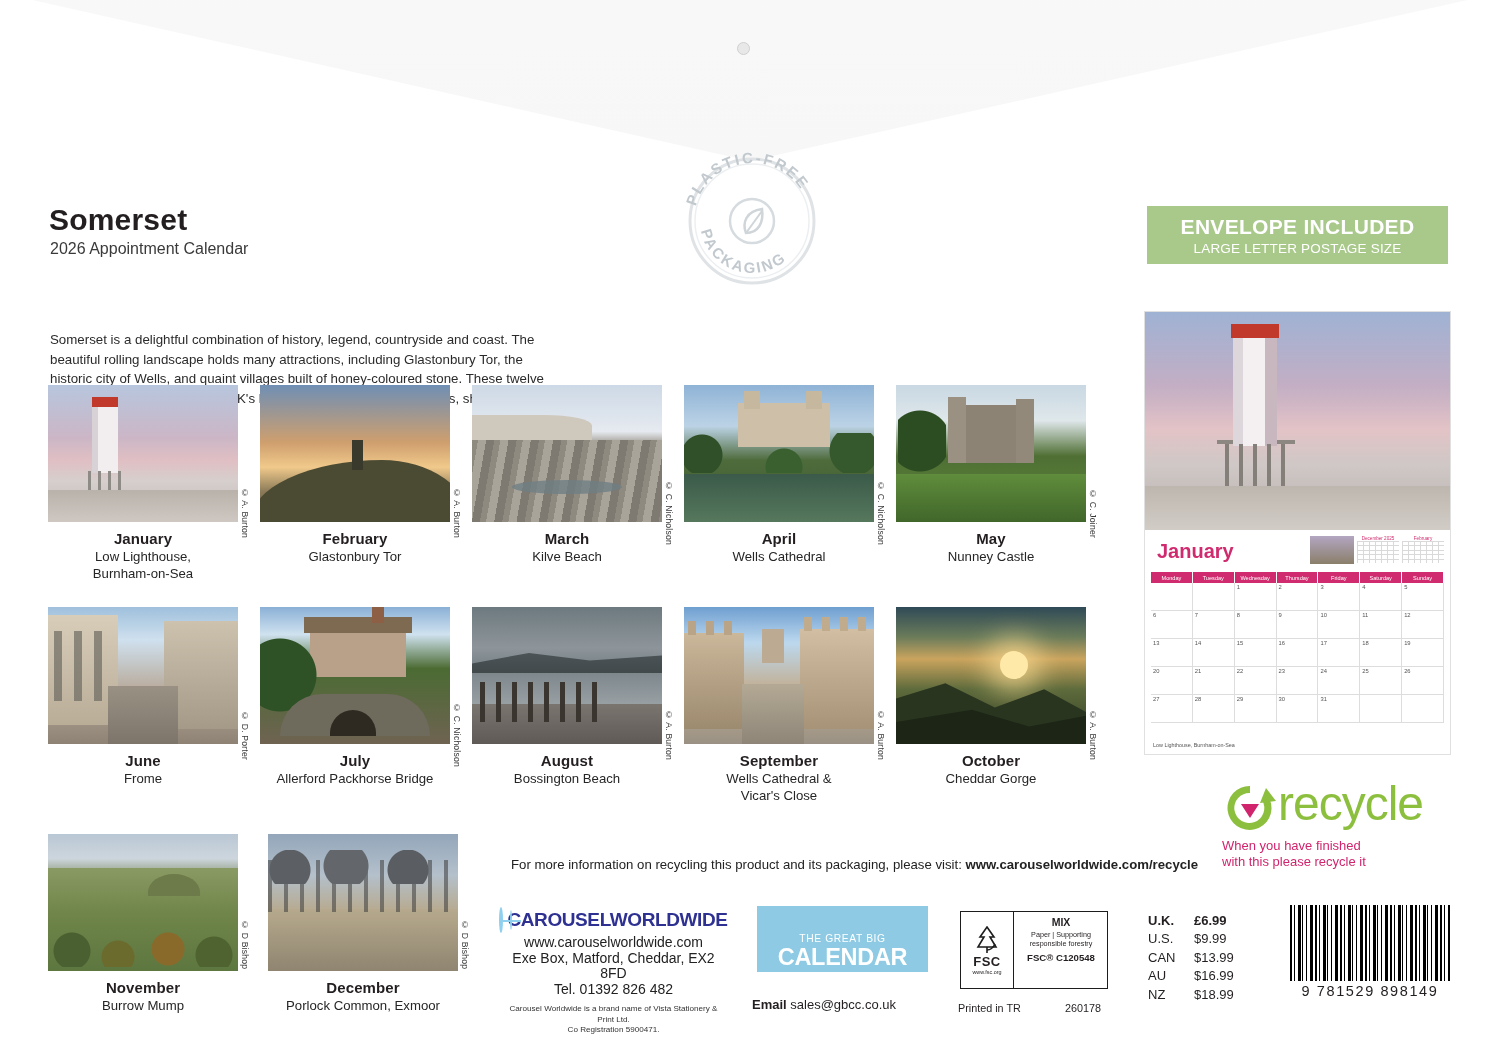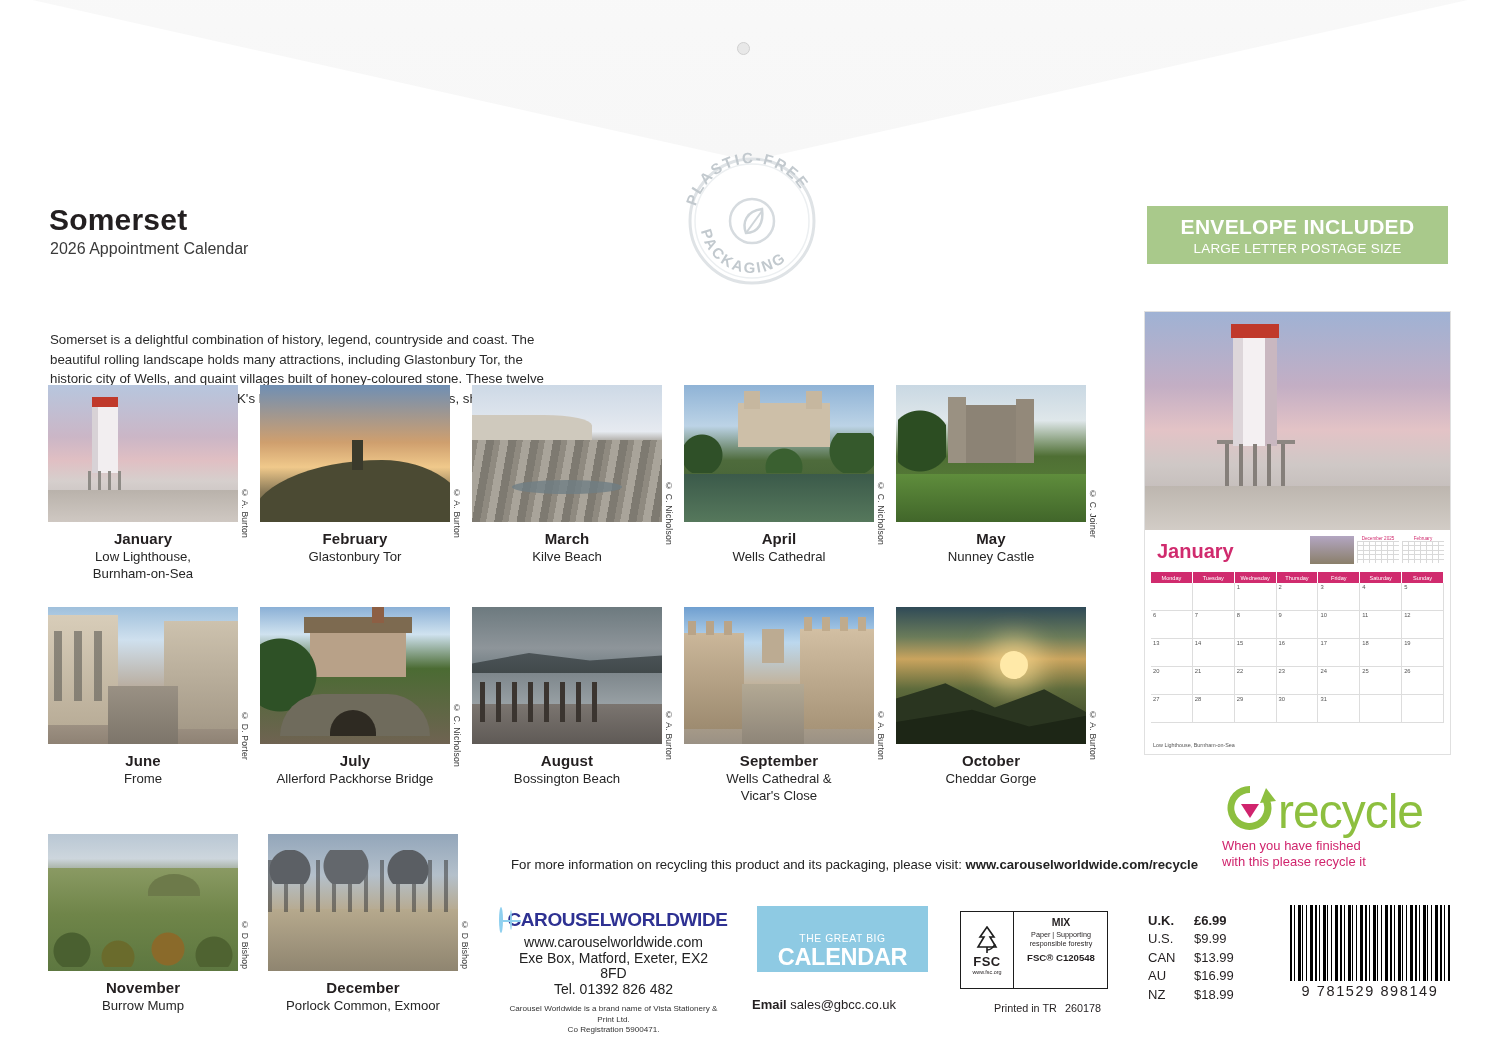--- a/index.html
+++ b/index.html
@@ -259,21 +259,21 @@
   
   .fsc { position: absolute; left: 960px; top: 911px; width: 148px; height: 78px; border: 1px solid #1d1d1d; display: flex; }
   .fsc-left { width: 52px; display: flex; flex-direction: column; align-items: center; justify-content: center; }
   .fsc-tree { width: 26px; height: 28px; }
   .fsc-left .fl { font-size: 13px; font-weight: bold; letter-spacing: .5px; }
   .fsc-left .fw { font-size: 5.4px; }
   .fsc-right { flex: 1; border-left: 1px solid #1d1d1d; padding: 4px 3px 0 4px; }
   .fsc-right .mix { font-size: 10.5px; font-weight: bold; text-align: center; }
   .fsc-right .desc { font-size: 7.2px; line-height: 9px; text-align: center; margin-top: 2px; }
   .fsc-right .code { font-size: 9.6px; font-weight: bold; text-align: center; margin-top: 4px; }
-  .printed { position: absolute; left: 994px; top: 1002px; font-size: 10.8px; }
+  .printed { position: absolute; left: 958px; top: 1002px; font-size: 10.8px; }
   .jobno { position: absolute; left: 1065px; top: 1002px; font-size: 10.8px; }
 
   
   .prices { position: absolute; left: 1148px; top: 912px; width: 120px; font-size: 13px; line-height: 18.4px; }
   .prow { display: flex; }
   .prow .cc { width: 46px; }
   .prow .pp { }
   .prow.uk { font-weight: bold; }
 
   
@@ -647,21 +647,21 @@
         <div class="cal-cell">
           <span></span>
         </div>
       </div>
 
     <div class="cal-foot">Low Lighthouse, Burnham-on-Sea</div>
   </div>
 </div>
 
 <div class="recycle">
-  <div style="display:flex; align-items:flex-end;">
+  <div style="display:flex; align-items:flex-start;">
     <svg class="rec-arrow" viewBox="0 0 56 56" style="position:relative; top:0; left:0;">
       <path d="M28 6 A22 22 0 1 0 48 20 L40 20 A15 15 0 1 1 28 13 Z" fill="#8dbf3f"></path>
       <path d="M44 8 L54 21 L38 23 Z" fill="#8dbf3f"></path>
       <path d="M19 24 L28 38 L37 24 Z" fill="#d0246d"></path>
     </svg>
     <div class="word">recycle</div>
   </div>
   <div class="sub">
     <div>When you have finished</div>
     <div>with this please recycle it</div>
@@ -674,21 +674,21 @@
 
 <div class="carousel">
   <div class="cw-logo">
     <div class="cw-globe"></div>
     <div class="cw-text">
       <span>CAROUSEL</span><em>WORLDWIDE</em>
     </div>
   </div>
   <div class="addr">
     <div>www.carouselworldwide.com</div>
-    <div>Exe Box, Matford, Exeter, EX2 8FD</div>
+    <div>Exe Box, Matford, Cheddar, EX2 8FD</div>
     <div>Tel. 01392 826 482</div>
   </div>
   <div class="regline">
     <div>Carousel Worldwide is a brand name of Vista Stationery &amp; Print Ltd.</div>
     <div>Co Registration 5900471.</div>
   </div>
 </div>
 
 <div class="gbcc">
   <div class="t1">THE GREAT BIG</div>

